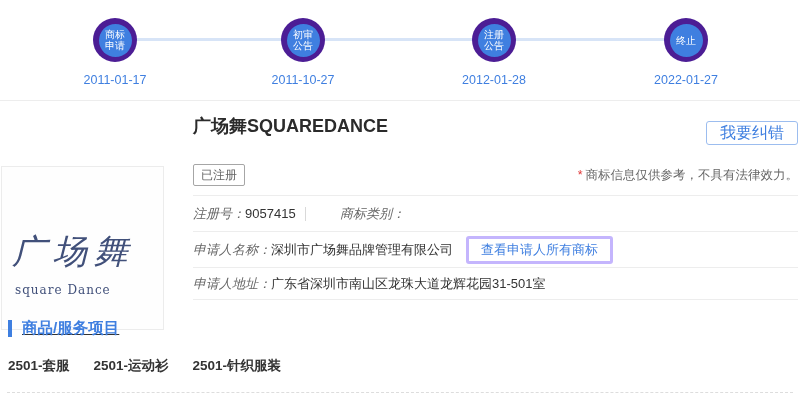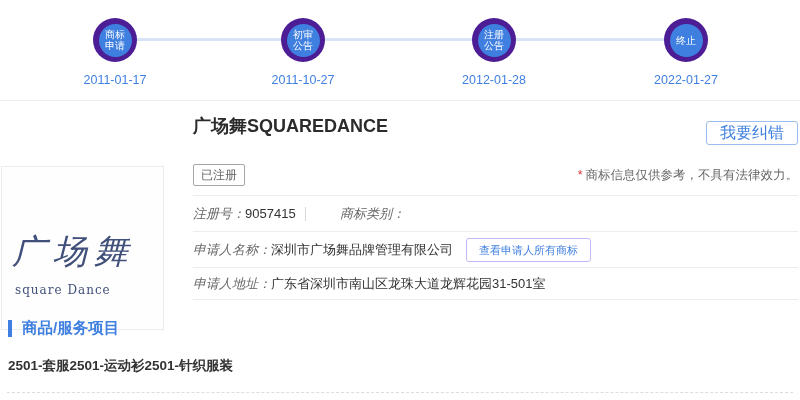--- a/index.html
+++ b/index.html
@@ -32,26 +32,26 @@
   .fields-table{margin-top:9px;}
   .f-row{display:flex;align-items:center;border-top:1px solid #ededed;font-size:13px;}
   .f-row.r1{height:35px;}
   .f-row.r2{height:35px;}
   .f-row.r3{height:31px;border-bottom:1px solid #ededed;}
   .f-label{color:#666;white-space:nowrap;font-style:italic;}
   .f-value{color:#333;white-space:nowrap;}
   .cell1{width:112px;display:flex;align-items:center;}
   .vdivider{width:1px;height:14px;background:#d9d9d9;}
   .cell2{margin-left:34px;display:flex;align-items:center;flex-direction:column;}
-  .view-btn{margin-left:13px;border:1px solid #c4b5fd;color:#3f7fe0;font-size:11px;line-height:12px;padding:5px 12px;border-radius:3px;background:#fff;cursor:pointer;white-space:nowrap;}
+  .view-btn{margin-left:13px;border:3px solid #c4b5fd;color:#3f7fe0;font-size:13px;line-height:12px;padding:5px 12px;border-radius:3px;background:#fff;cursor:pointer;white-space:nowrap;}
   
-  .goods-head{position:absolute;left:8px;top:318px;display:flex;align-items:center;}
+  .goods-head{position:absolute;left:8px;top:318px;display:flex;align-items:center;text-decoration:underline;}
   .goods-bar{width:4px;height:17px;background:#3f7fe0;margin-right:10px;}
   .goods-title{color:#3f7fe0;font-size:15.5px;font-weight:bold;}
-  .goods-items{position:absolute;left:8px;top:357px;display:flex;color:#333;font-size:13.5px;font-weight:600;}
+  .goods-items{position:absolute;left:8px;top:357px;display:flex;gap:24px;color:#333;font-size:13.5px;font-weight:600;}
   .dotted-divider{position:absolute;left:7px;top:392px;width:786px;border-top:1px dashed #ddd;}
 </style>
 </head>
 <body>
 
 <div class="timeline">
   <div class="tl-connector"></div>
 
   <div class="tl-node" style="left:93px">
     <div class="tl-outer">

